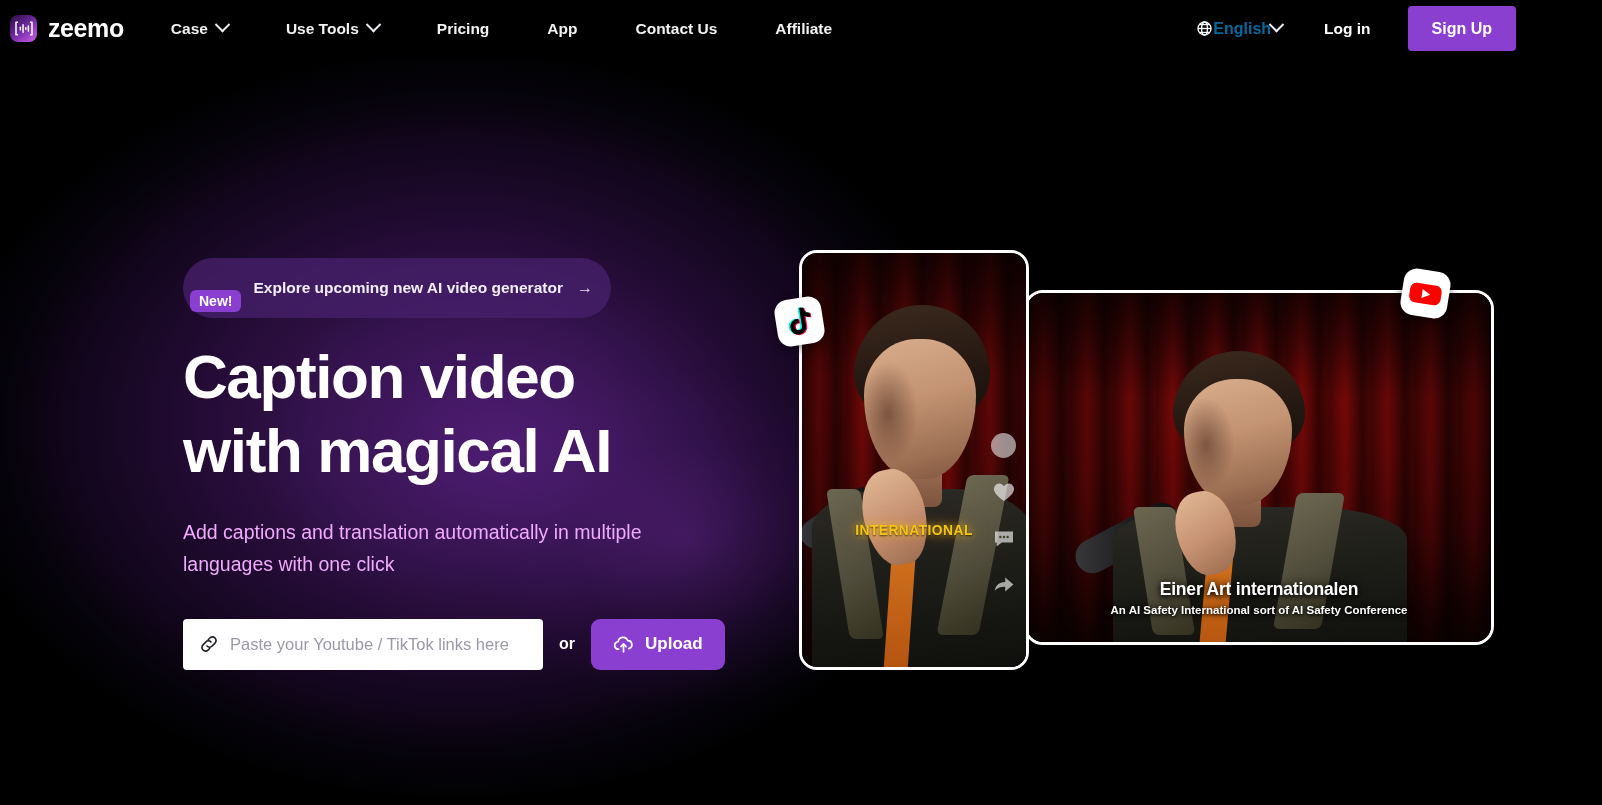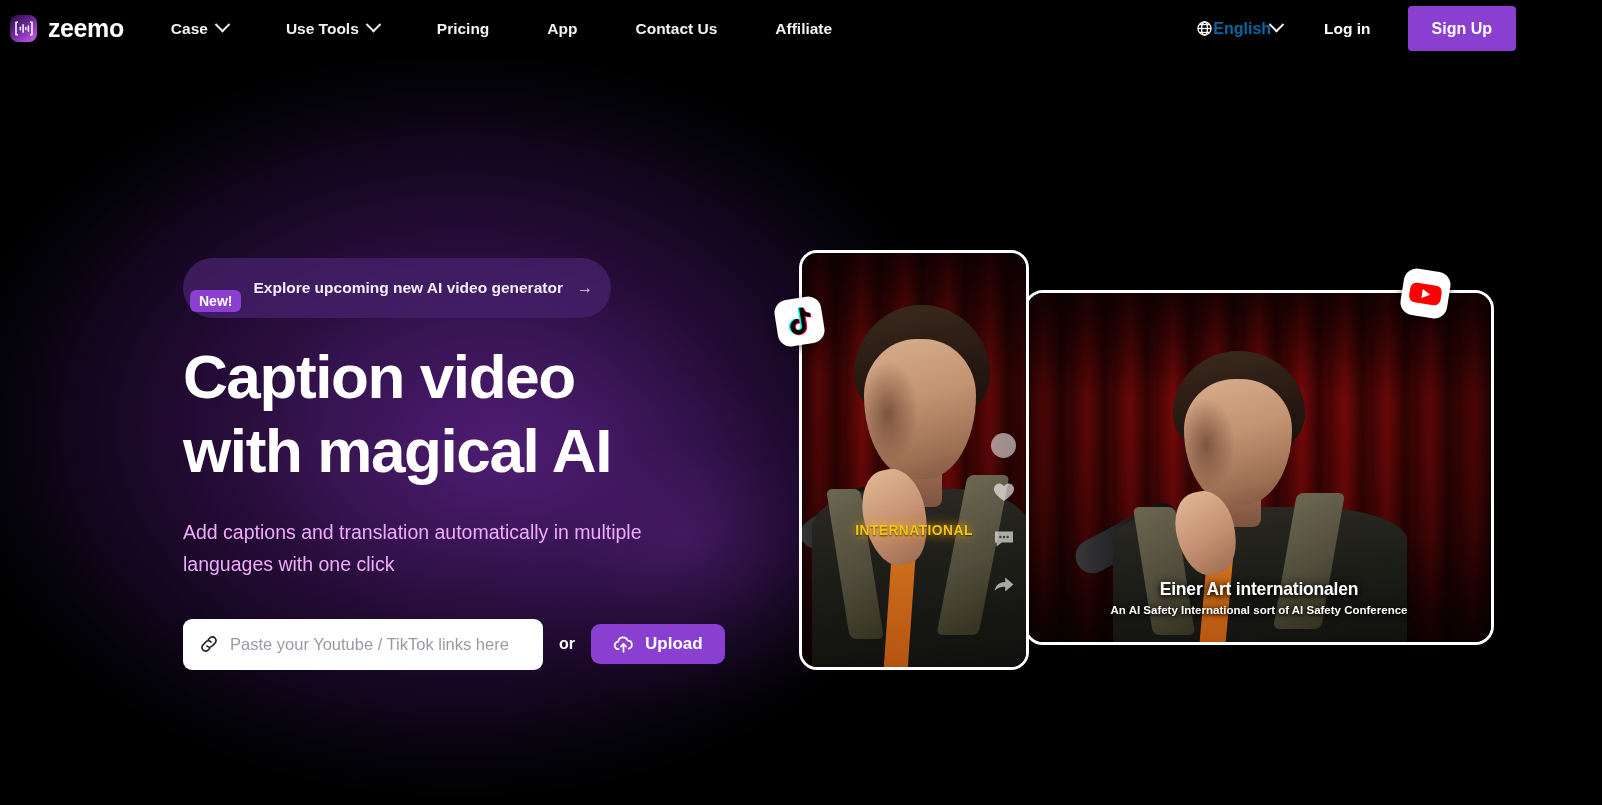--- a/index.html
+++ b/index.html
@@ -154,39 +154,39 @@
     line-height: 1.64;
     max-width: 545px;
   }
 
   .action-row {
     margin-top: 38px;
     display: flex; align-items: center;
   }
   .url-field {
     width: 360px; height: 51px;
-    background: #fff; border-radius: 9px;
+    background: #fff; border-radius: 4px;
     display: flex; align-items: center;
     padding: 0 16px;
     cursor: text;
   }
   .link-icon { width: 20px; height: 20px; flex: none; margin-right: 11px; }
   .url-input {
     border: none; outline: none; background: transparent;
     font-family: "Liberation Sans", sans-serif;
     font-size: 16.5px; color: #2a2a33;
     width: 100%;
   }
   .url-input::placeholder { color: #9a9aa6; }
   .or-text {
     color: #fff; font-size: 16px; font-weight: 600;
     margin: 0 16px;
   }
   .upload-btn {
-    height: 40px; padding: 0 22px;
+    height: 51px; padding: 0 22px;
     background: #8a3fd1; color: #fff;
     border: none; border-radius: 9px;
     display: flex; align-items: center; gap: 11px;
     font-size: 17px; font-weight: 700;
     font-family: "Liberation Sans", sans-serif;
     cursor: pointer;
   }
   .upload-icon { width: 21px; height: 21px; flex: none; }
 
   

